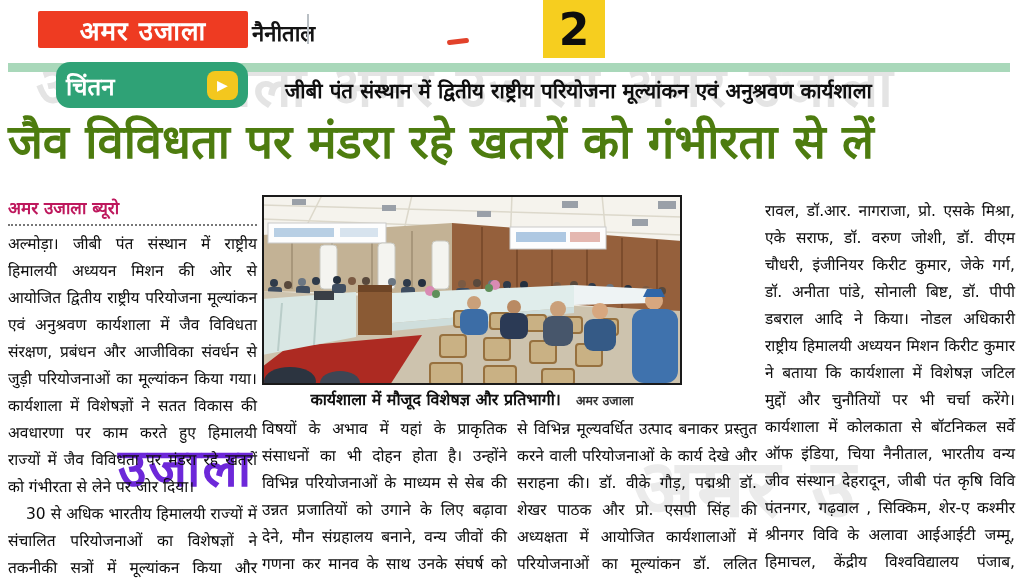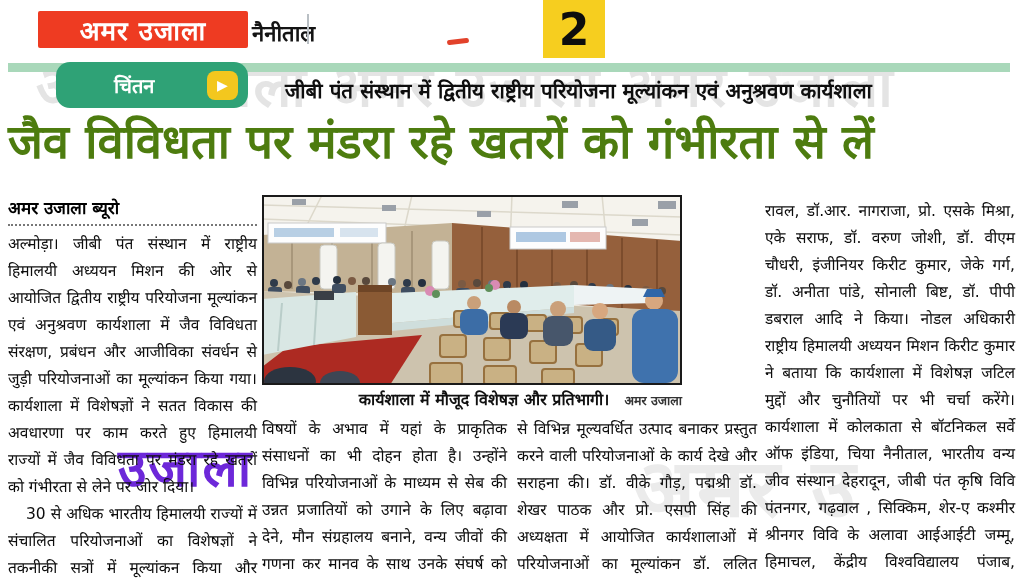--- a/index.html
+++ b/index.html
@@ -20,41 +20,41 @@
   .page-num-box span{font-size:44px;font-weight:800;color:#0d0d0d;}
   
   .wm{color:#e4e4e4;font-weight:700;white-space:nowrap;z-index:0;letter-spacing:2px;}
   .wm-top{left:36px;top:46px;font-size:56px;}
   .wm-mid-l{left:118px;top:430px;font-size:52px;color:#6d28d9;}
   .wm-mid-r{left:598px;top:430px;font-size:80px;color:#ebebeb;margin-left:36px;}
   
   .green-bar{left:8px;top:63px;width:1002px;height:9px;background:#a9d8ba;z-index:1;}
   .tag{left:56px;top:62px;width:192px;height:46px;background:#2fa276;border-radius:14px;
        display:flex;align-items:center;padding:0 10px;box-sizing:border-box;z-index:2;}
-  .tag-label{margin-left:48px;color:#fff;font-size:20px;font-weight:700;}
+  .tag-label{color:#fff;font-size:24px;font-weight:700;}
   .play-btn{margin-left:auto;width:31px;height:29px;background:#f3c71e;border-radius:8px;
             display:flex;align-items:center;justify-content:center;}
   .play-btn span{color:#fff;font-size:14px;line-height:1;}
   .kicker{left:285px;top:76px;width:720px;font-size:20.5px;font-weight:700;color:#0e0e0e;z-index:1;}
   
   .headline{left:8px;top:110px;width:1006px;font-size:47px;line-height:64px;font-weight:700;
             color:#4d7c0f;white-space:nowrap;z-index:1;}
   
-  .byline{left:8px;top:196px;font-size:17px;font-weight:700;color:#000000;z-index:1;}
+  .byline{left:8px;top:196px;font-size:17px;font-weight:700;color:#be185d;z-index:1;}
   .byline-rule{left:8px;top:224px;width:249px;border-top:2px dotted #777;z-index:1;}
   .bodycol{font-size:15.5px;line-height:27px;text-align:justify;color:#0c0c0c;z-index:1;}
   .bodycol p{margin:0;}
   .bodycol p.indent{text-indent:18px;}
   .col1{left:8px;top:231px;width:249px;}
   .col2{left:262px;top:416px;width:245px;}
   .col3{left:517px;top:416px;width:240px;}
   .col4{left:765px;top:198px;width:250px;}
   
   .photo-wrap{left:262px;top:195px;width:420px;height:190px;z-index:1;}
-  .caption{left:262px;top:388px;width:420px;text-align:right;z-index:1;}
+  .caption{left:262px;top:388px;width:420px;text-align:center;z-index:1;}
   .caption .cap-main{font-size:16px;font-weight:700;color:#101010;}
   .caption .cap-credit{font-size:12.5px;font-weight:600;color:#333;margin-left:10px;}
 </style>
 </head>
 <body>
 
 <div class="page">
 
   <div class="abs wm wm-top">अमर उजाला   अमर उजाला   अमर उजाला</div>
   <div class="abs wm wm-mid-l">उजाला</div>

